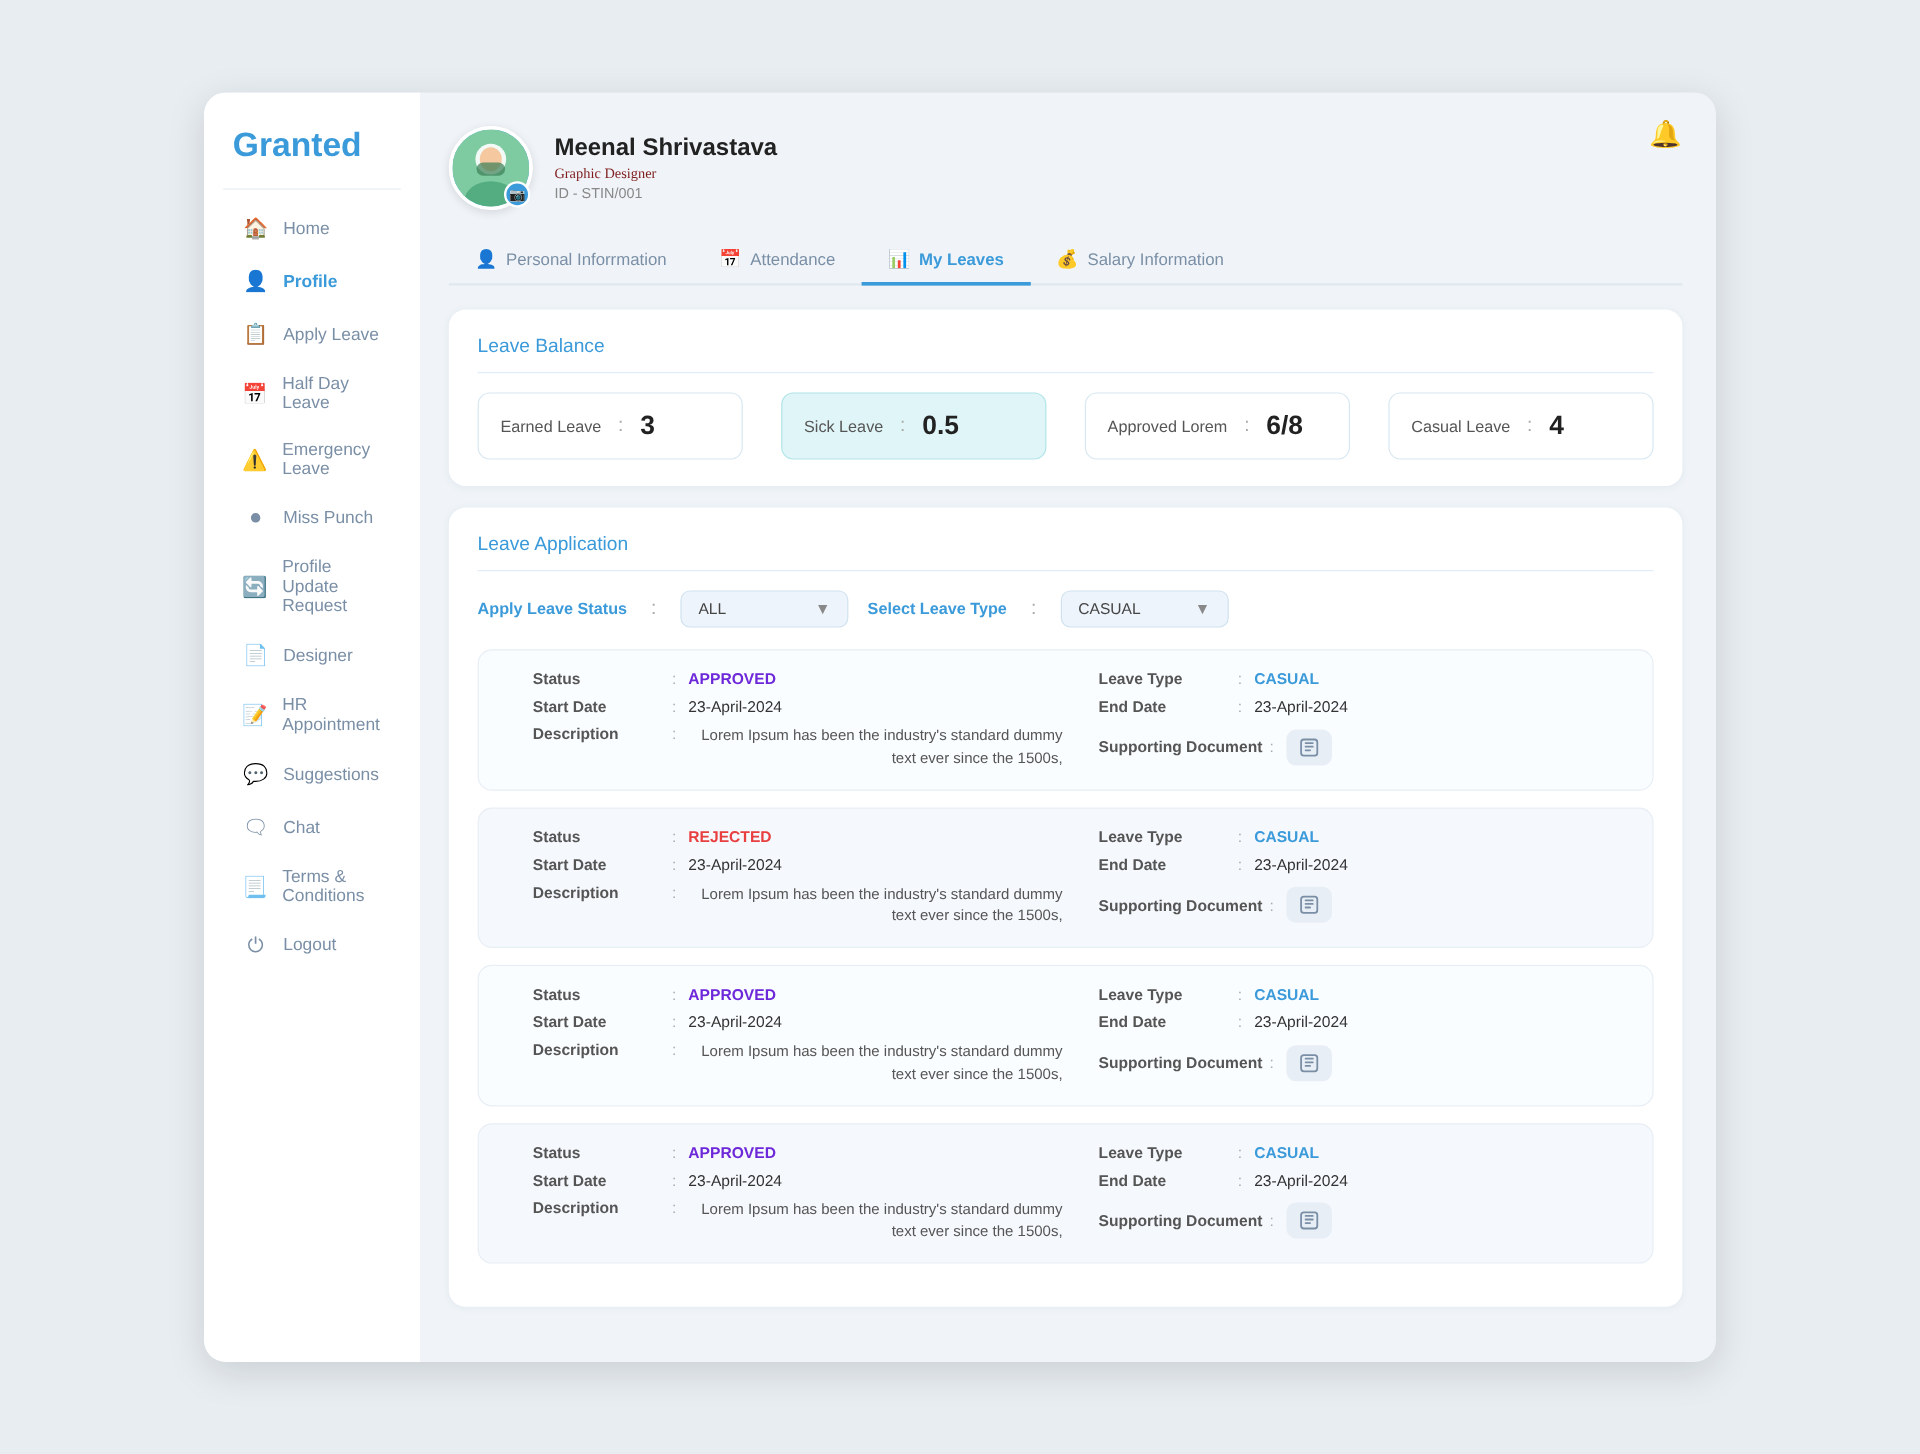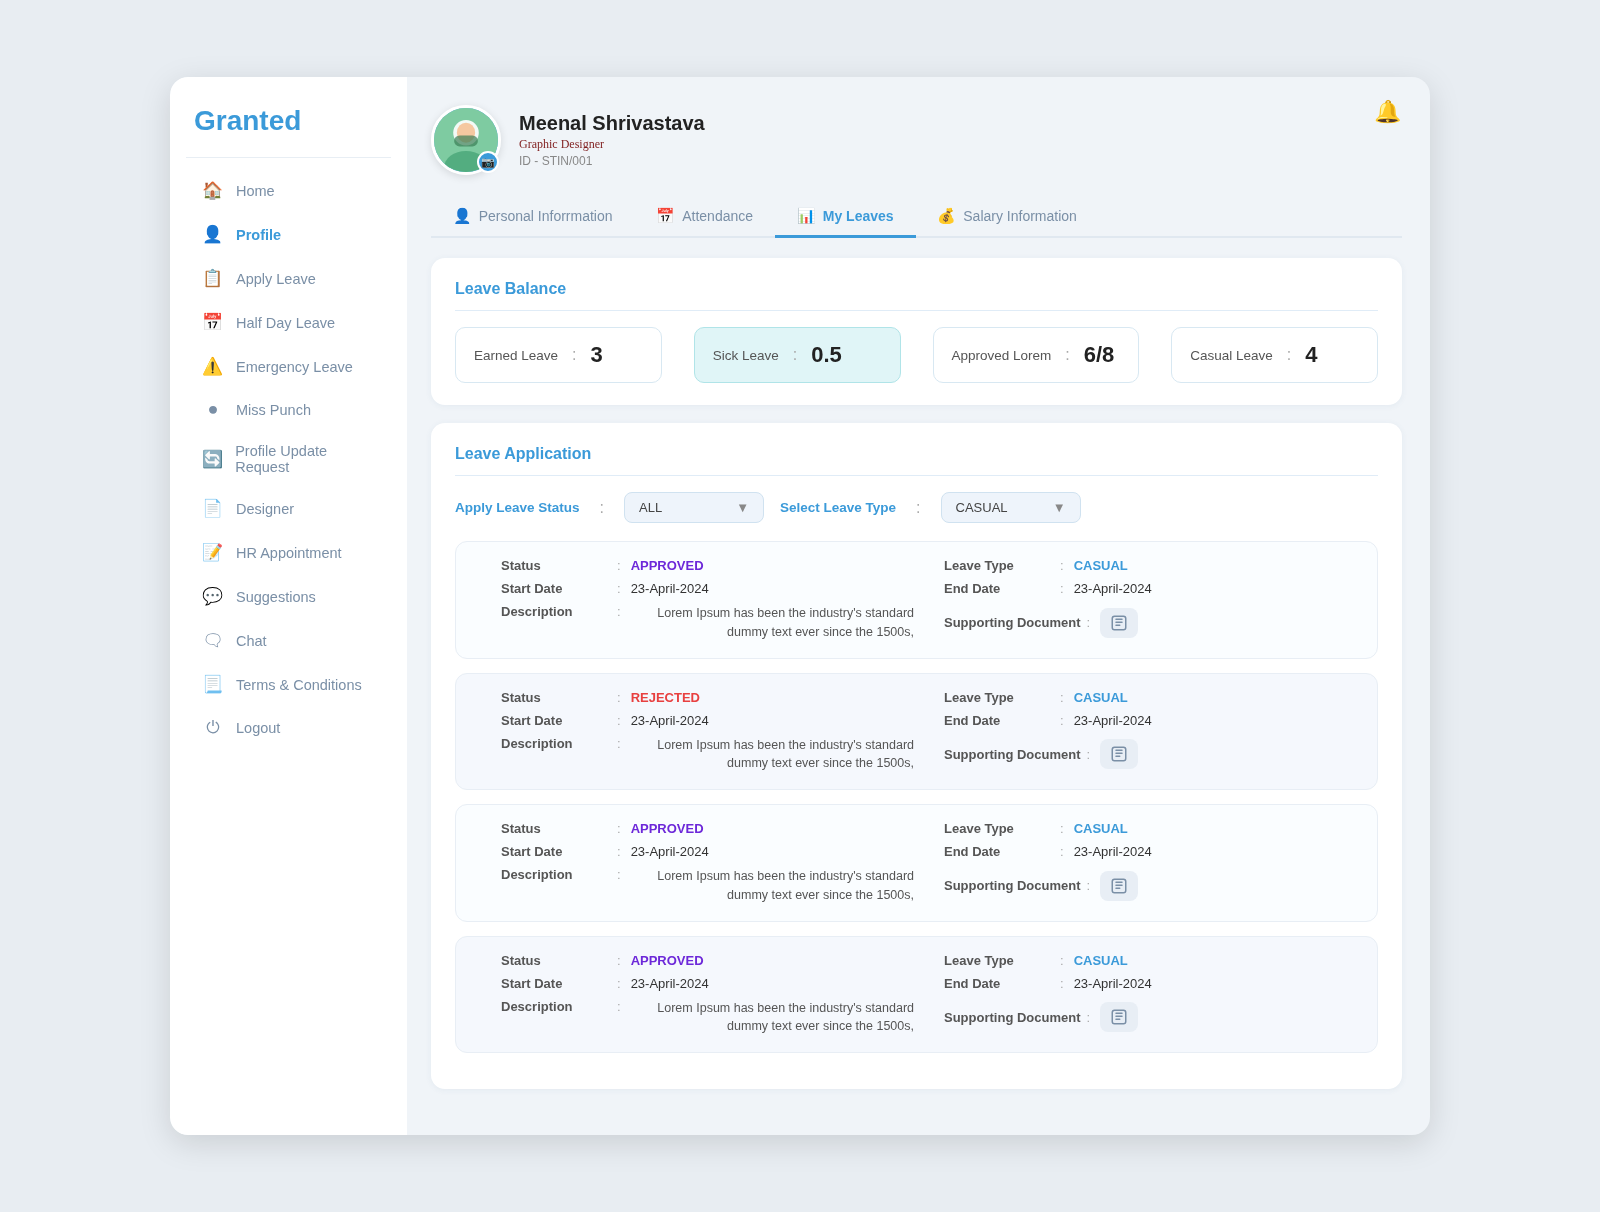--- a/index.html
+++ b/index.html
@@ -17,21 +17,21 @@
       width: 1260px;
       min-height: 960px;
       background: #f0f4f8;
       border-radius: 18px;
       overflow: hidden;
       box-shadow: 0 8px 32px rgba(0,0,0,0.13);
     }
 
     
     .sidebar {
-      width: 237px;
+      width: 180px;
       background: #fff;
       border-radius: 18px 0 0 18px;
       padding: 28px 0 20px 0;
       display: flex;
       flex-direction: column;
       flex-shrink: 0;
     }
     .sidebar-logo {
       font-size: 28px;
       font-weight: 800;
@@ -167,21 +167,21 @@
     
     .card {
       background: #fff;
       border-radius: 14px;
       padding: 22px 24px;
       margin-bottom: 18px;
       box-shadow: 0 1px 6px rgba(60,100,140,0.07);
     }
     .card-title {
       font-size: 16px;
-      font-weight: 700;
+      font-weight: 400;
       color: #3b9ad9;
       margin-bottom: 16px;
       padding-bottom: 12px;
       border-bottom: 1.5px solid #e0ecf7;
     }
 
     
     .leave-balance-row {
       display: flex;
       gap: 32px;

